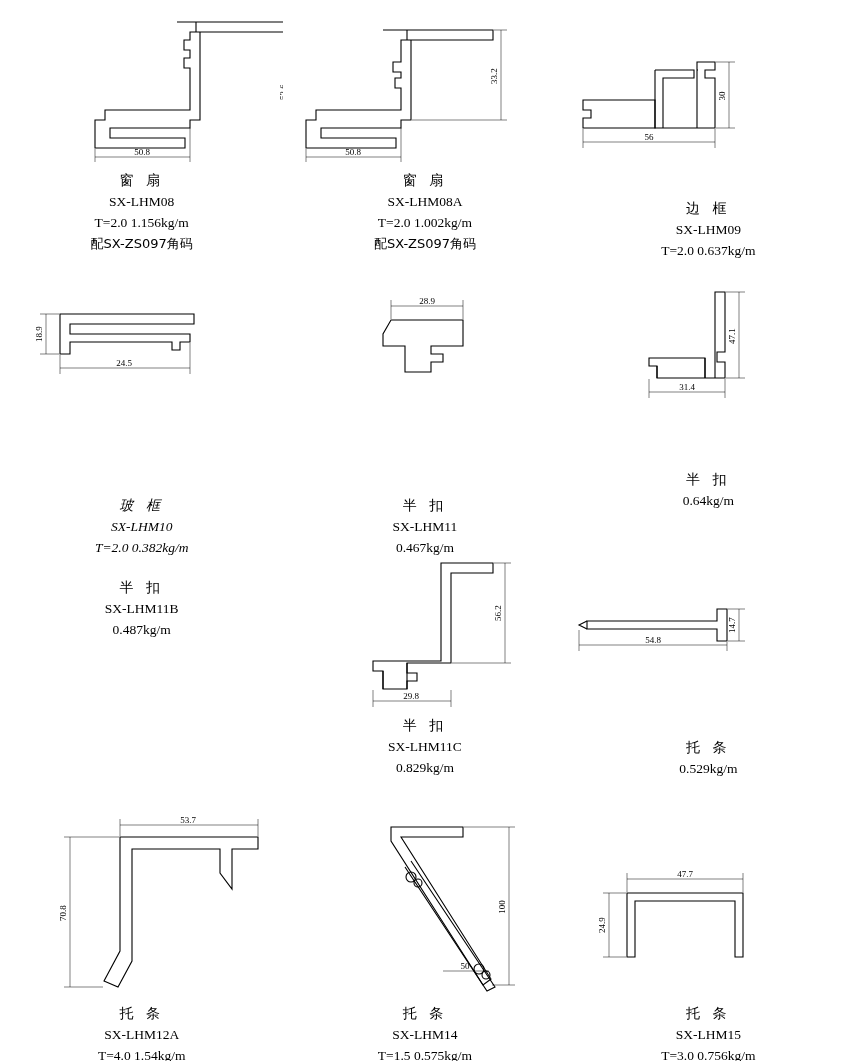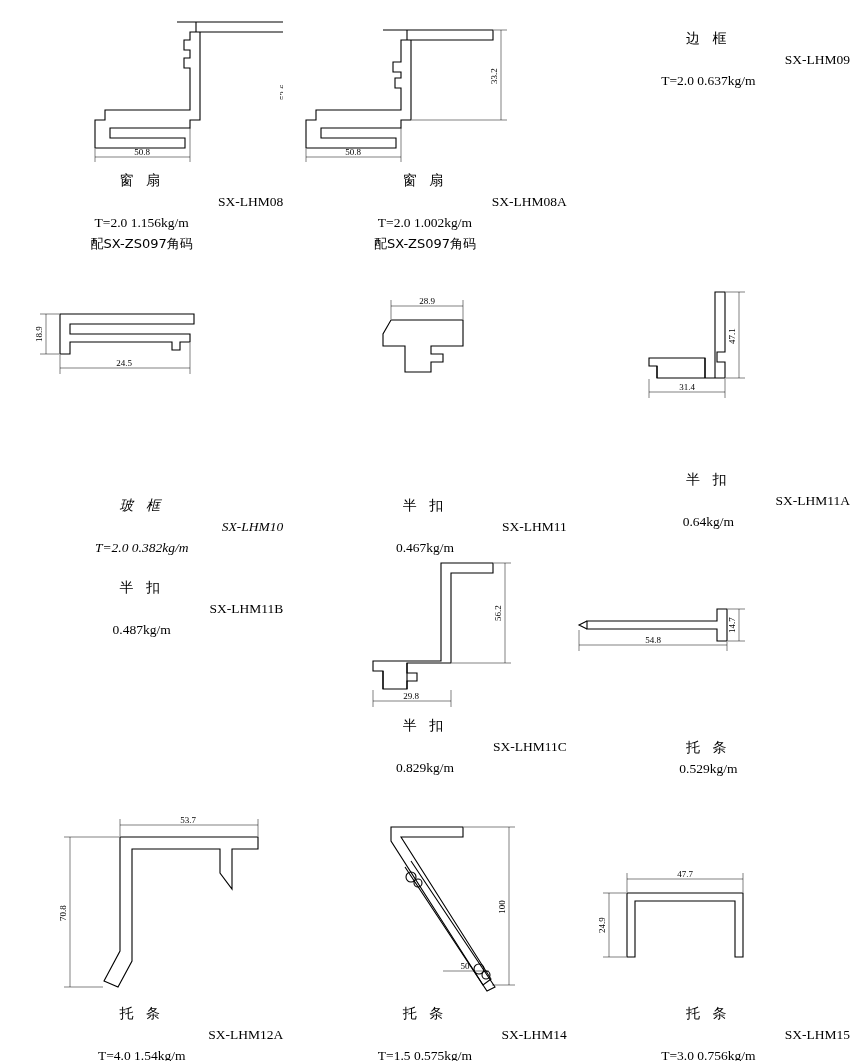--- a/index.html
+++ b/index.html
@@ -42,21 +42,20 @@
     line-height: 1.55;
   }
   .cap-name {
     font-size: 14px;
     letter-spacing: 4px;
     font-family: "DejaVu Sans", sans-serif;
   }
   .cap-code {
     font-size: 13.5px;
     font-family: "Liberation Serif", serif;
-    text-align: right;
   }
   .cap-spec {
     font-size: 13.5px;
     font-family: "Liberation Serif", serif;
     text-align: center;
   }
   .cap-note {
     font-size: 13px;
     font-family: "DejaVu Sans", sans-serif;
   }
@@ -130,20 +129,38 @@
       </div>
       <div class="caption">
         <div class="cap-name">窗 扇</div>
         <div class="cap-code">SX-LHM08A</div>
         <div class="cap-spec">T=2.0  1.002kg/m</div>
         <div class="cap-note">配SX-ZS097角码</div>
       </div>
     </div>
 
     <div class="cell">
+      <div class="drawing">
+        <svg width="283" height="170" viewBox="0 0 283 170">
+          <path class="prof" d="M88,70 L127,70 L127,78 L96,78 L96,128 L148,128 L148,78 L138,78 L138,70 L148,70 L148,62 L130,62 L130,70 L131,70 M88,70 L88,128 L96,128 M130,62 L130,128"></path>
+          <path class="prof" d="M16,100 L88,100 L88,128 L16,128 L16,118 L24,118 L24,110 L16,110 Z"></path>
+          <g>
+            <line class="dimline" x1="149" y1="62" x2="168" y2="62"></line>
+            <line class="dimline" x1="149" y1="128" x2="168" y2="128"></line>
+            <line class="dimline" x1="162" y1="62" x2="162" y2="128"></line>
+            <text class="dim-text" x="158" y="96" transform="rotate(-90 158,96)" text-anchor="middle">30</text>
+          </g>
+          <g>
+            <line class="dimline" x1="16" y1="129" x2="16" y2="148"></line>
+            <line class="dimline" x1="148" y1="129" x2="148" y2="148"></line>
+            <line class="dimline" x1="16" y1="142" x2="148" y2="142"></line>
+            <text class="dim-text" x="82" y="140" text-anchor="middle">56</text>
+          </g>
+        </svg>
+      </div>
       <div class="caption" style="margin-top:28px;">
         <div class="cap-name">边 框</div>
         <div class="cap-code">SX-LHM09</div>
         <div class="cap-spec">T=2.0  0.637kg/m</div>
       </div>
     </div>
   </div>
 
   <div class="grid-row" style="height:265px; margin-top:28px;">
 
@@ -205,21 +222,20 @@
           <g>
             <line class="dimline" x1="82" y1="101" x2="82" y2="120"></line>
             <line class="dimline" x1="158" y1="101" x2="158" y2="120"></line>
             <line class="dimline" x1="82" y1="114" x2="158" y2="114"></line>
             <text class="dim-text" x="120" y="112" text-anchor="middle">31.4</text>
           </g>
         </svg>
       </div>
       <div class="caption" style="margin-top:16px;">
         <div class="cap-name">半 扣</div>
-        <div class="cap-code">SX-LHM11A</div>
         <div class="cap-spec">0.64kg/m</div>
       </div>
     </div>
   </div>
 
   <div class="grid-row" style="height:250px; margin-top:12px;">
 
     <div class="cell">
       <div class="caption" style="margin-top:22px;">
         <div class="cap-name">半 扣</div>

